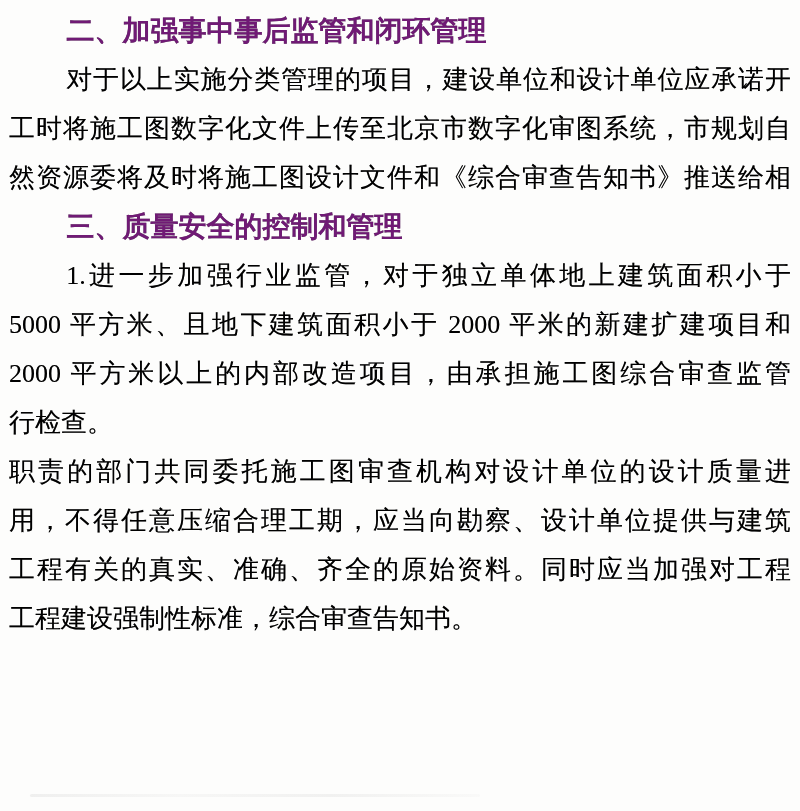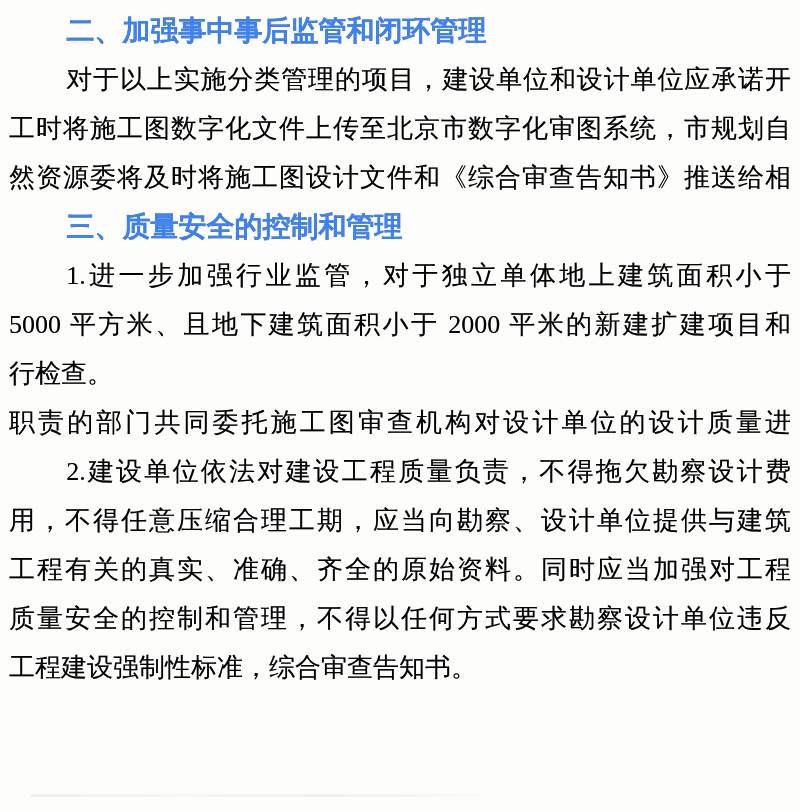--- a/index.html
+++ b/index.html
@@ -32,21 +32,21 @@
     white-space: normal;
   }
   .jl  { text-align-last: justify; }
   .end { text-align-last: left; }
   .indent { text-indent: 2.2em; }
   .hd {
     font-family: "Liberation Sans", "DejaVu Sans", sans-serif;
     font-weight: 700;
     font-size: 28px;
     line-height: 49px;
-    color: #3b82f6;
+    color: #701a75;
     margin: 0;
     text-indent: 2.05em;
     text-align: left;
     text-shadow: 0 0 0.6px rgba(25,25,25,0.6);
   }
   .scan-smudge {
     position: absolute;
     left: 30px;
     bottom: 14px;
     width: 450px;
@@ -64,24 +64,23 @@
     <h2 class="hd">二、加强事中事后监管和闭环管理</h2>
 
     <p class="ln indent jl">对于以上实施分类管理的项目，建设单位和设计单位应承诺开</p>
     <p class="ln jl">工时将施工图数字化文件上传至北京市数字化审图系统，市规划自</p>
     <p class="ln jl">然资源委将及时将施工图设计文件和《综合审查告知书》推送给相</p>
 
     <h2 class="hd">三、质量安全的控制和管理</h2>
 
     <p class="ln indent jl">1.进一步加强行业监管，对于独立单体地上建筑面积小于</p>
     <p class="ln jl">5000 平方米、且地下建筑面积小于 2000 平米的新建扩建项目和</p>
+    <p class="ln jl">2000 平方米以上的内部改造项目，由承担施工图综合审查监管</p>
     <p class="ln end">行检查。</p>
     <p class="ln jl">职责的部门共同委托施工图审查机构对设计单位的设计质量进</p>
 
-    <p class="ln indent jl">2.建设单位依法对建设工程质量负责，不得拖欠勘察设计费</p>
     <p class="ln jl">用，不得任意压缩合理工期，应当向勘察、设计单位提供与建筑</p>
     <p class="ln jl">工程有关的真实、准确、齐全的原始资料。同时应当加强对工程</p>
-    <p class="ln jl">质量安全的控制和管理，不得以任何方式要求勘察设计单位违反</p>
     <p class="ln end">工程建设强制性标准，综合审查告知书。</p>
 
   </div>
   <div class="scan-smudge"></div>
 </div>
 
 </body></html>

